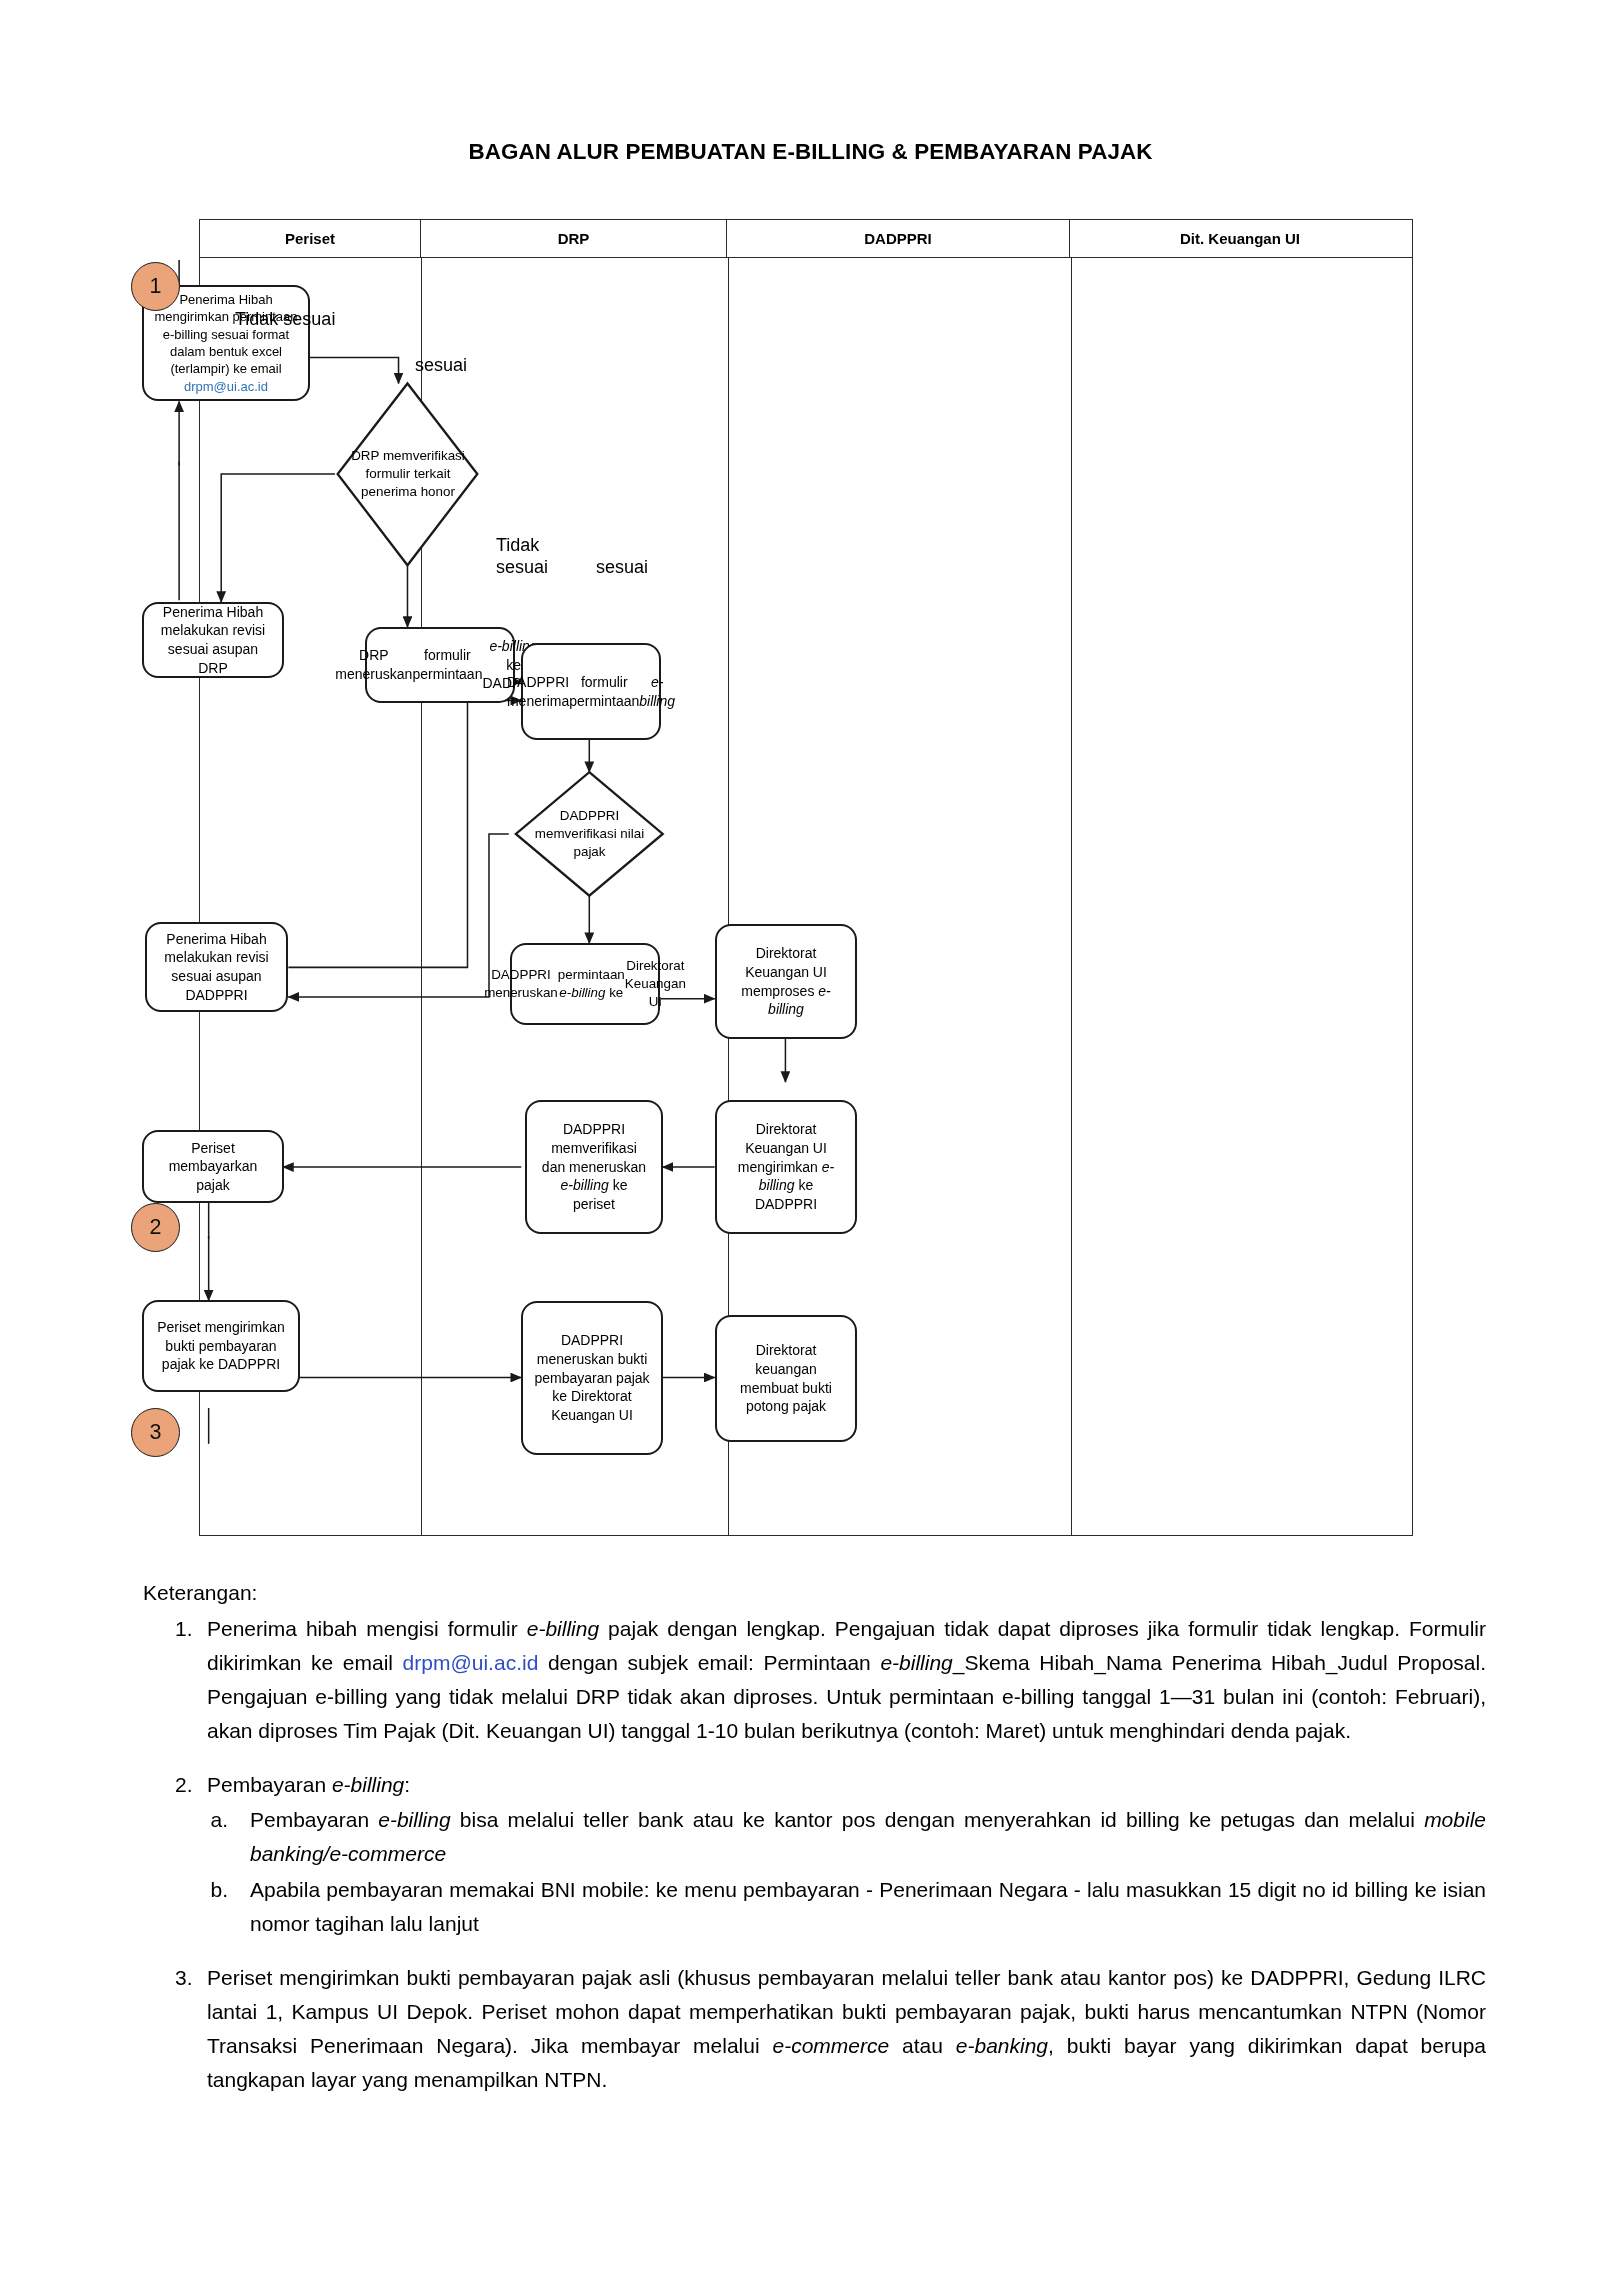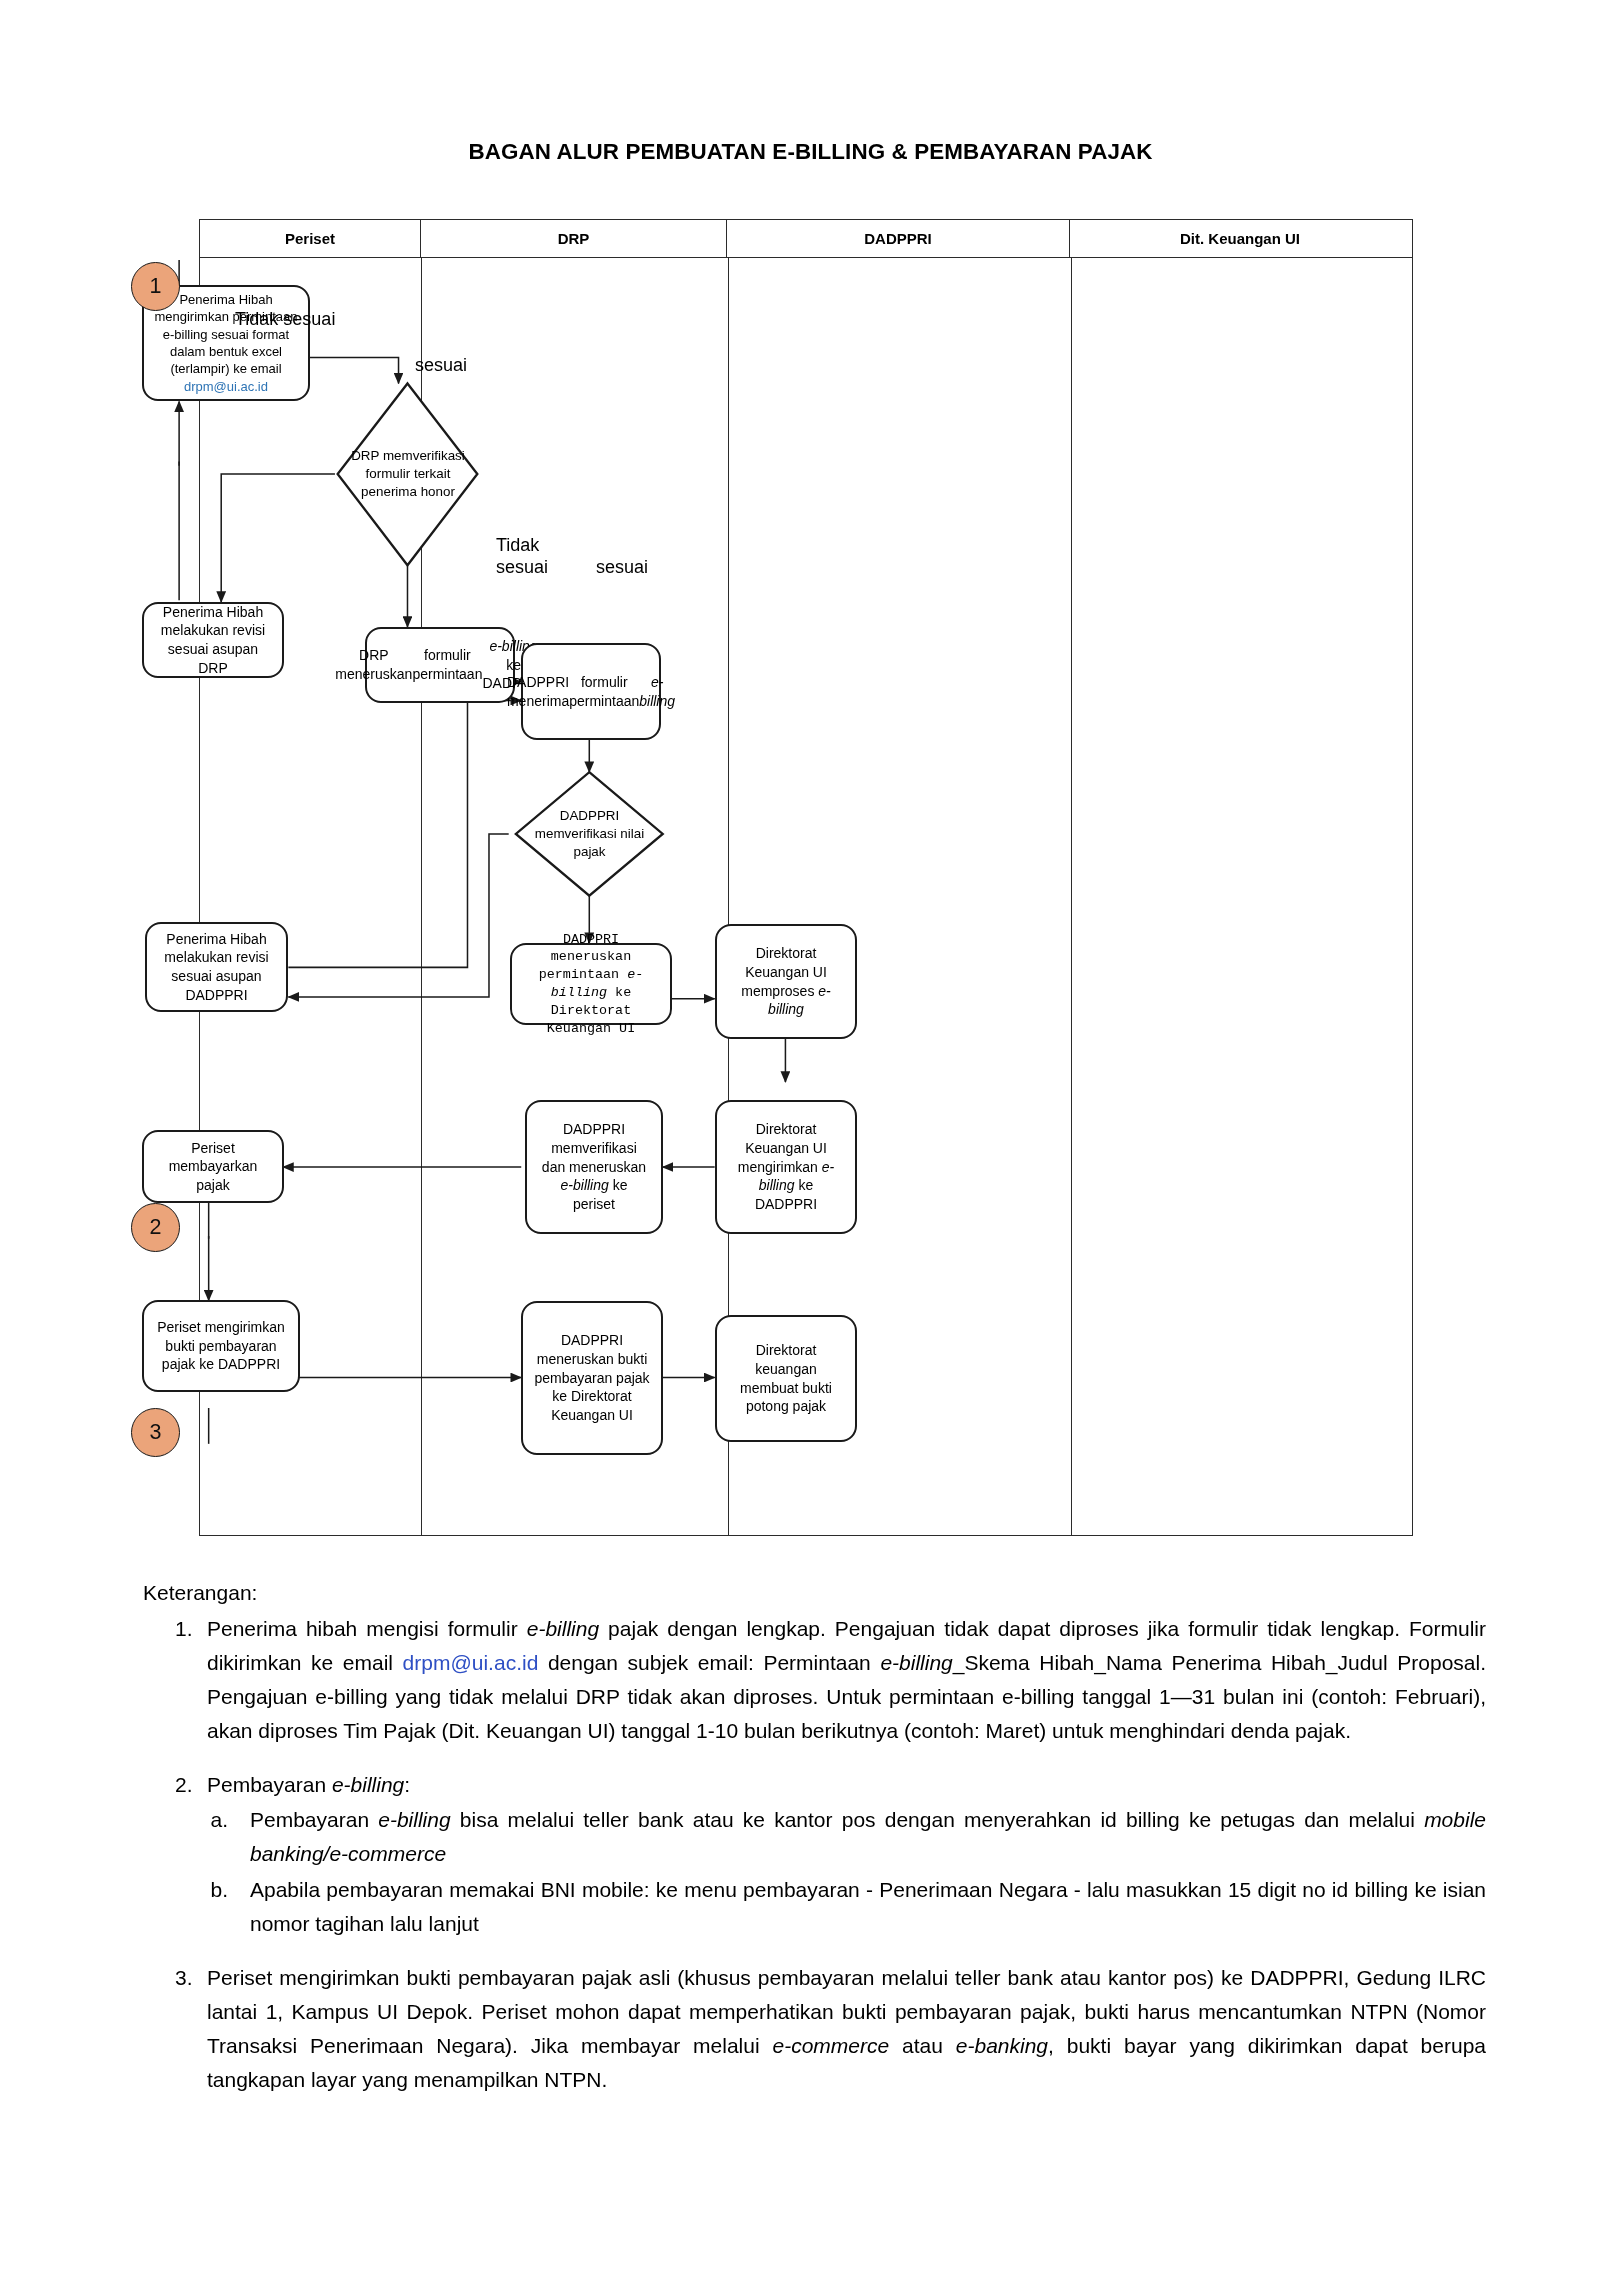--- a/index.html
+++ b/index.html
@@ -233,21 +233,21 @@
   <div class="diamond-wrap" style="left:516px;top:772px;width:147px;height:124px;">
     <div class="diamond-label">
       <div>
         <div>DADPPRI</div>
         <div>memverifikasi nilai</div>
         <div>pajak</div>
       </div>
     </div>
   </div>
 
-  <div class="node small" style="left:510px;top:943px;width:162px;height:82px;flex-direction:column;font-family:Liberation Mono, monospace;">
+  <div class="node small" style="left:510px;top:943px;width:150px;height:82px;">
     <span>DADPPRI meneruskan</span>
     <span><span>permintaan </span><i class="ital">e-billing</i><span> ke</span></span>
     <span>Direktorat Keuangan UI</span>
   </div>
 
   <div class="node" style="left:525px;top:1100px;width:138px;height:134px;flex-direction:column;">
     <span>DADPPRI</span>
     <span>memverifikasi</span>
     <span>dan meneruskan</span>
     <span><i class="ital">e-billing</i><span> ke</span></span>

